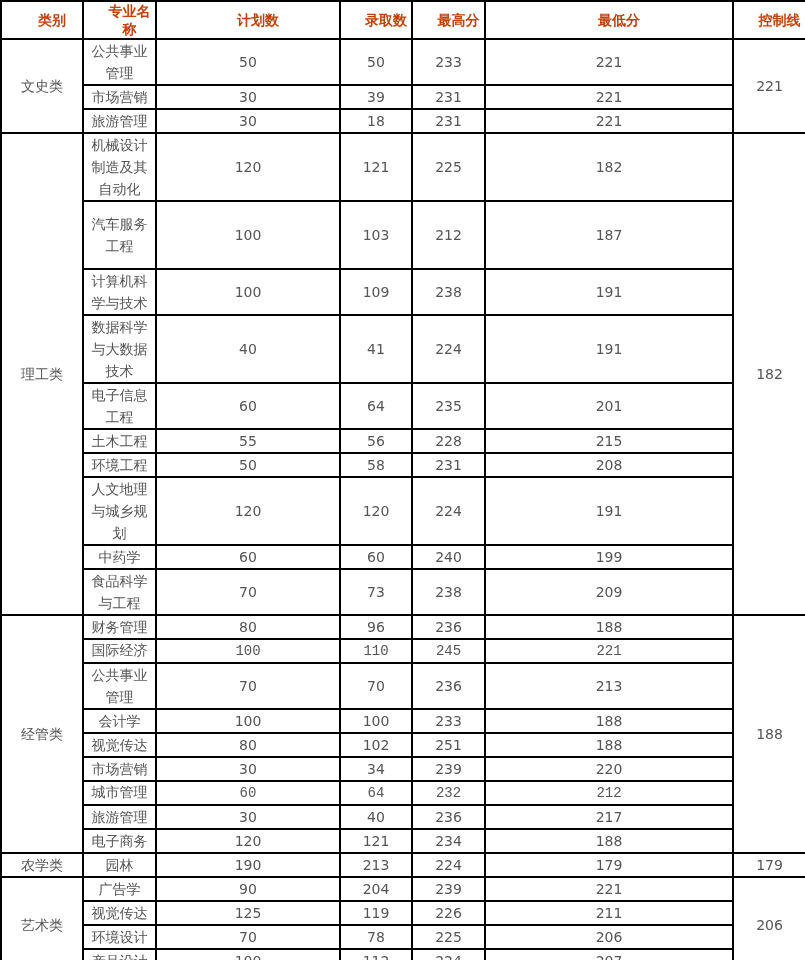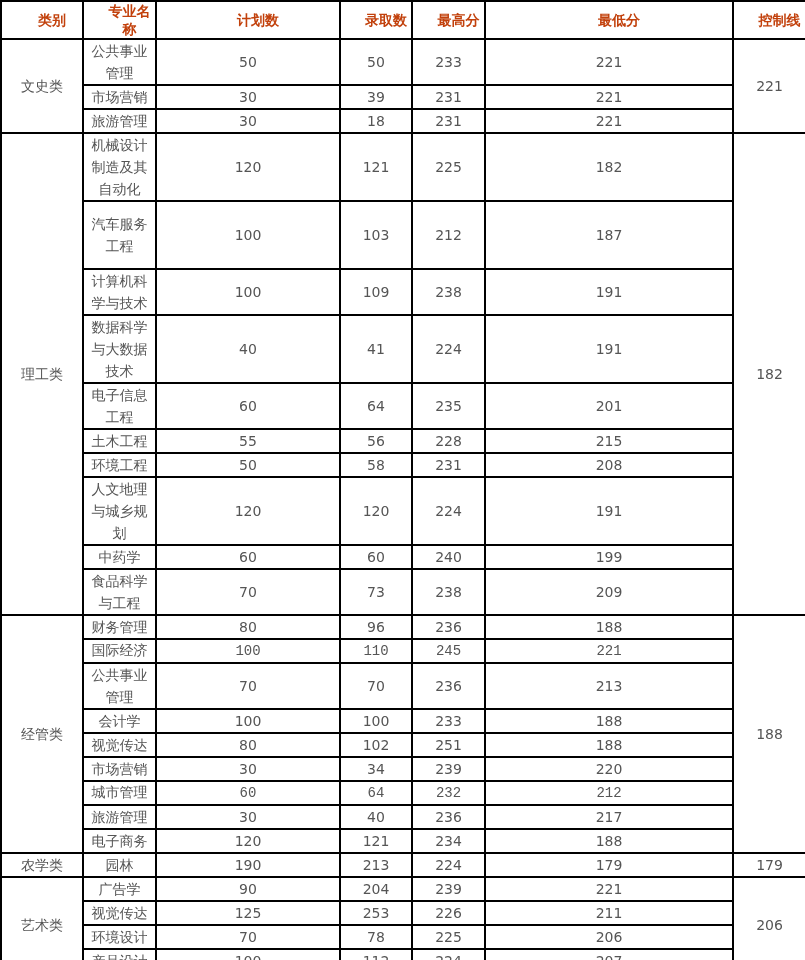--- a/index.html
+++ b/index.html
@@ -230,21 +230,21 @@
         <td class="major">广告学</td>
         <td>90</td>
         <td>204</td>
         <td>239</td>
         <td>221</td>
         <td rowspan="4">206</td>
       </tr>
       <tr style="height: 23px;">
         <td class="major">视觉传达</td>
         <td>125</td>
-        <td>253</td>
+        <td>119</td>
         <td>226</td>
         <td>211</td>
       </tr>
       <tr style="height: 23px;">
         <td class="major">环境设计</td>
         <td>70</td>
         <td>78</td>
         <td>225</td>
         <td>206</td>
       </tr>

